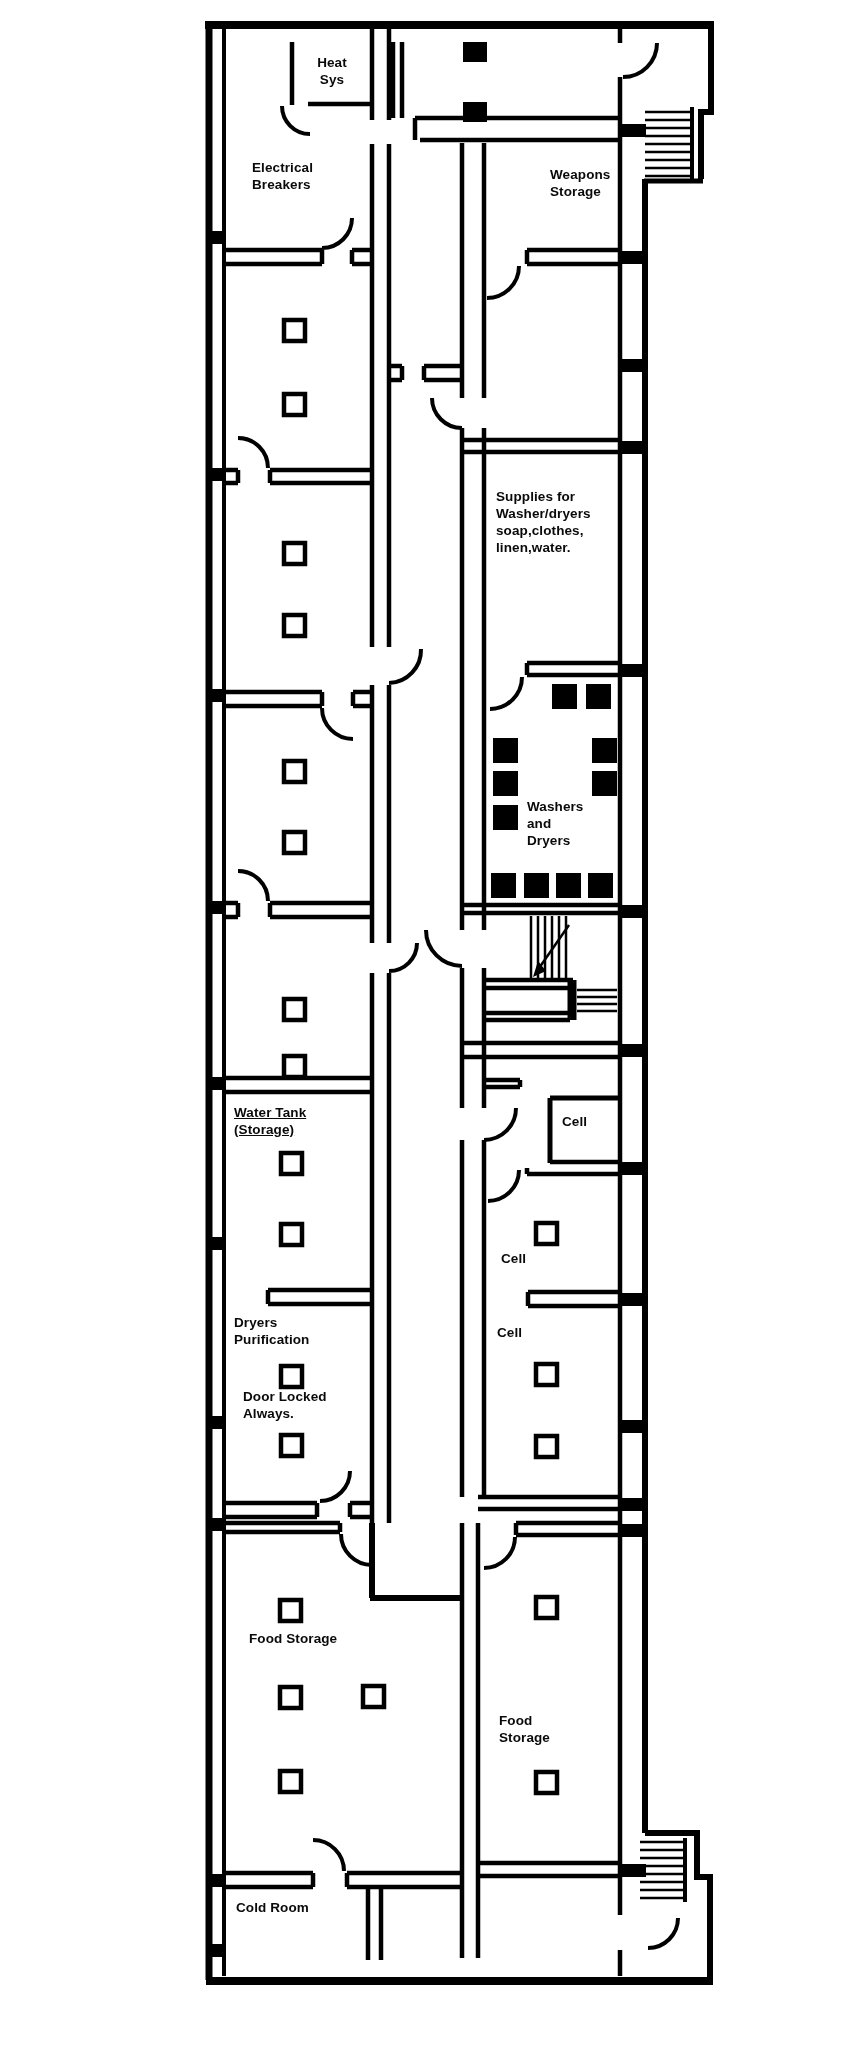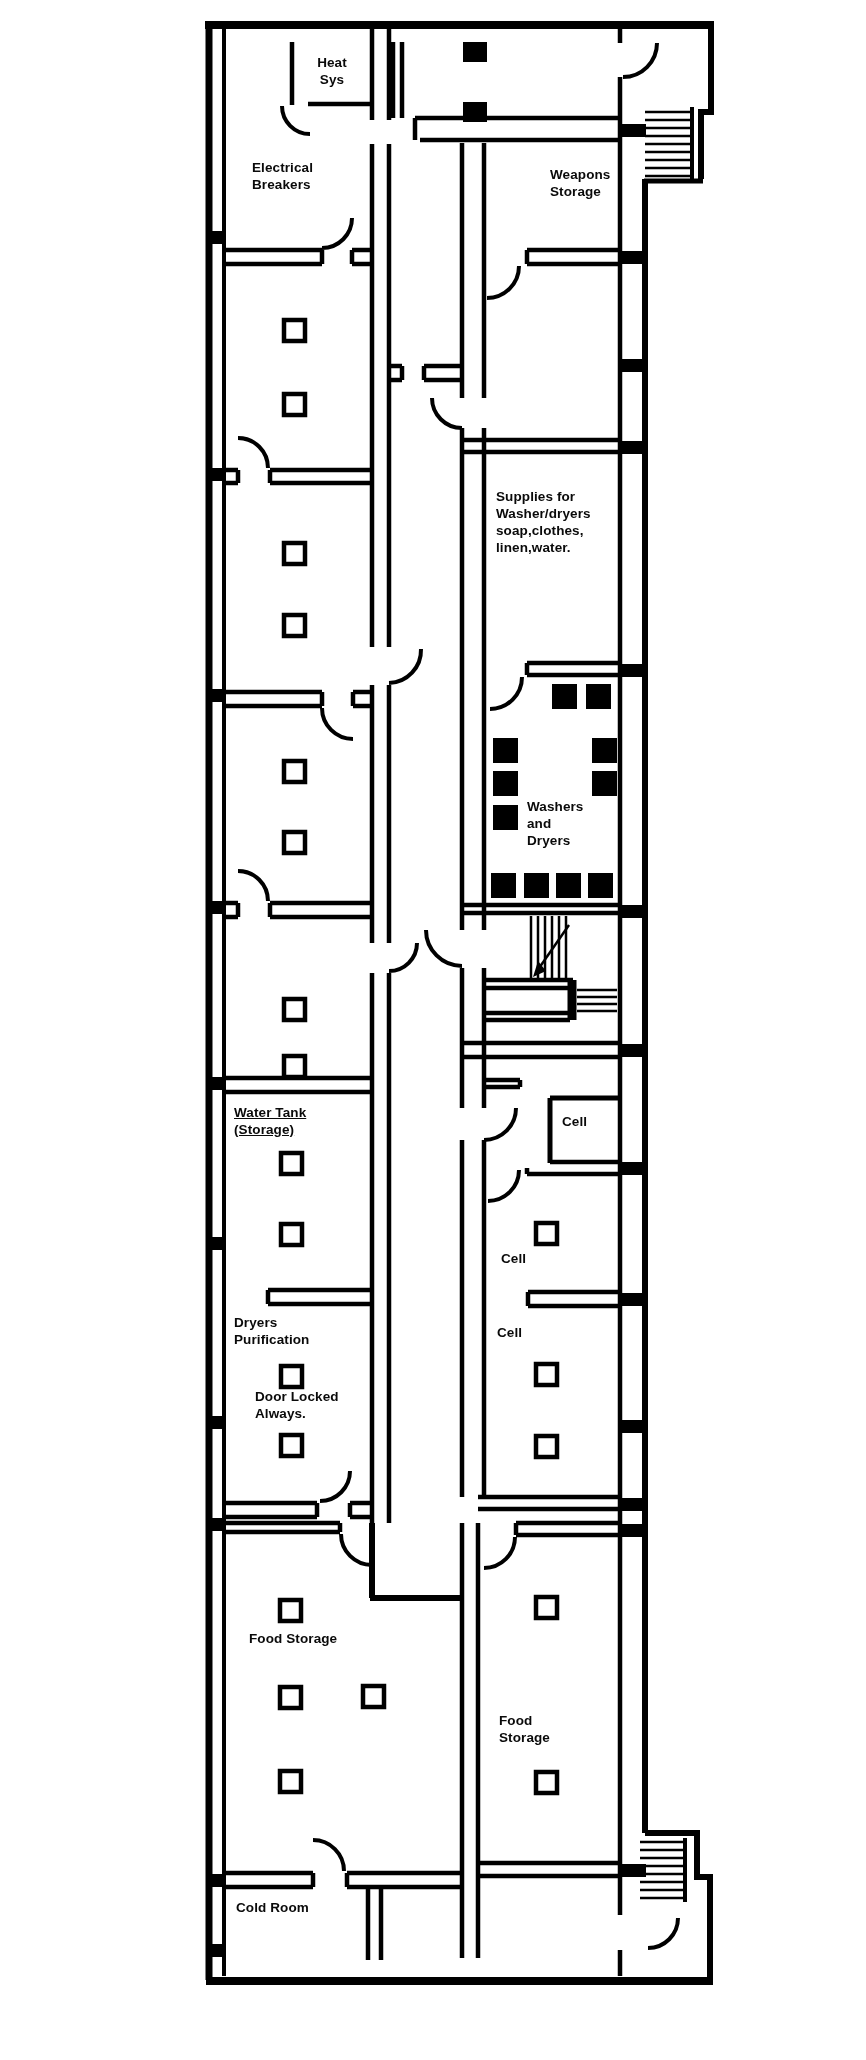--- a/index.html
+++ b/index.html
@@ -226,19 +226,19 @@
   <div class="room-label" style="left:527px;top:798px;">Washers
 and
 Dryers</div>
   <div class="room-label" style="left:234px;top:1104px;text-decoration:underline;">Water Tank
 (Storage)</div>
   <div class="room-label" style="left:562px;top:1113px;">Cell</div>
   <div class="room-label" style="left:501px;top:1250px;">Cell</div>
   <div class="room-label" style="left:497px;top:1324px;">Cell</div>
   <div class="room-label" style="left:234px;top:1314px;">Dryers
 Purification</div>
-  <div class="room-label" style="left:255px;top:1388px;">Door Locked
+  <div class="room-label" style="left:243px;top:1388px;">Door Locked
 Always.</div>
   <div class="room-label" style="left:249px;top:1630px;">Food Storage</div>
   <div class="room-label" style="left:499px;top:1712px;">Food
 Storage</div>
   <div class="room-label" style="left:236px;top:1899px;">Cold Room</div>
 </div>
 
 </body></html>

